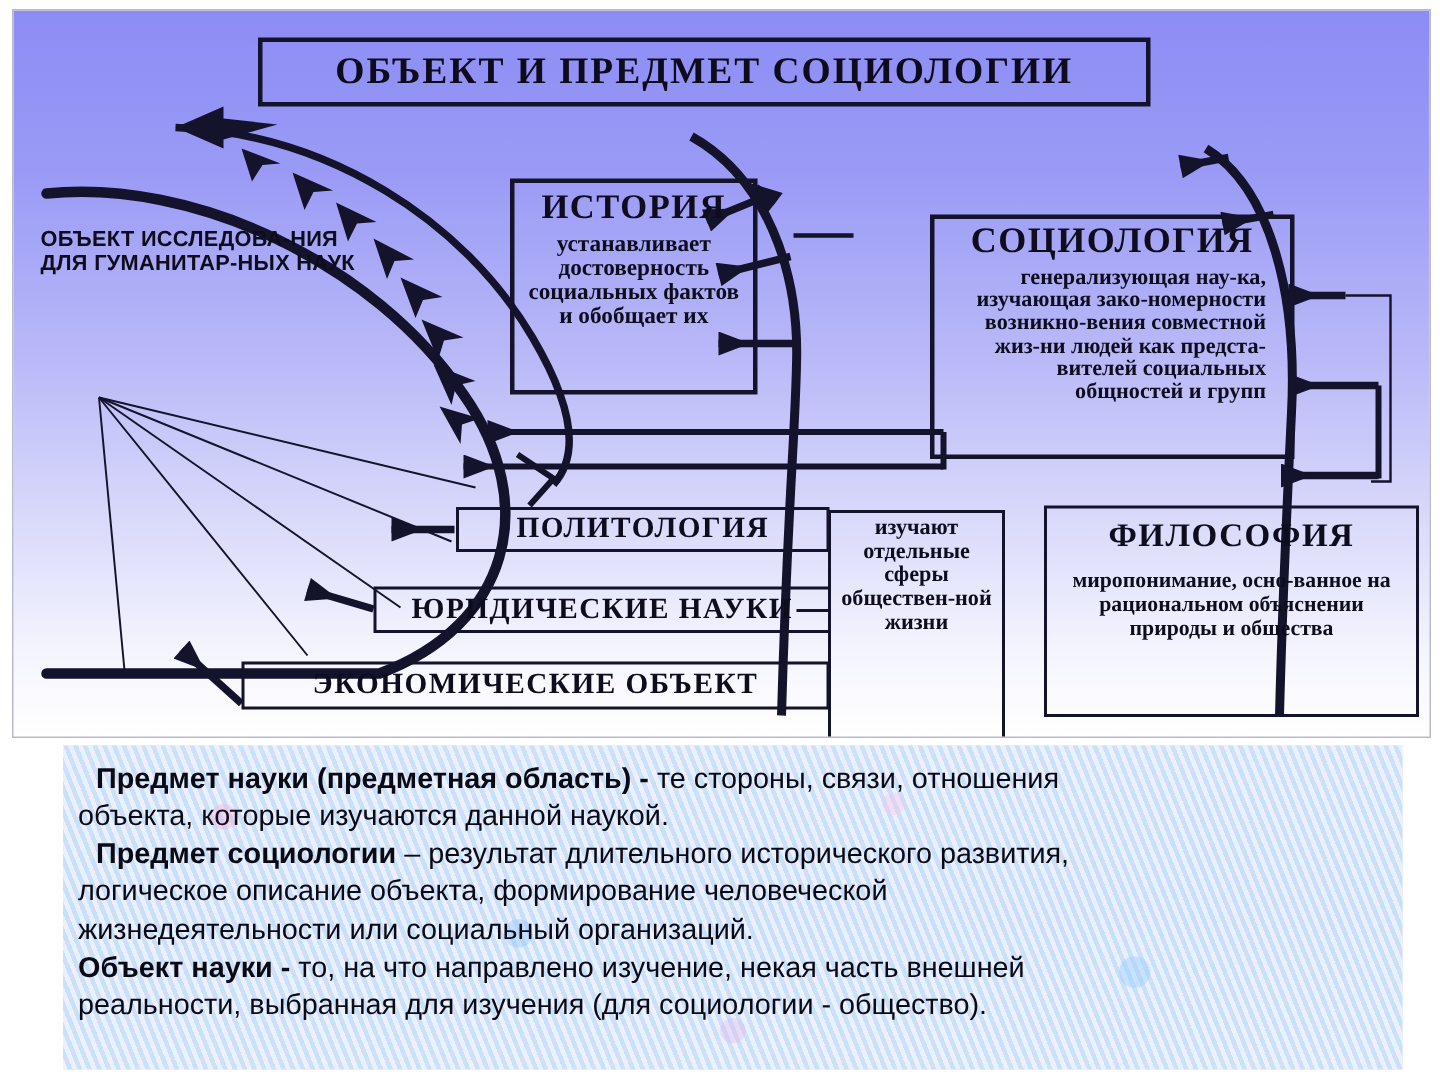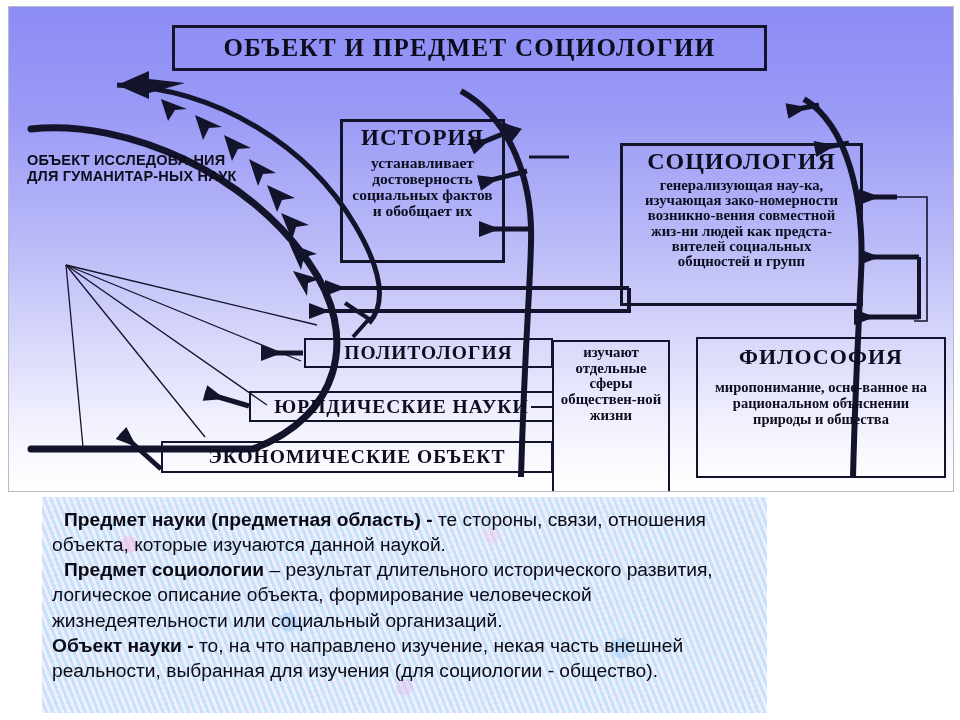--- a/index.html
+++ b/index.html
@@ -56,41 +56,41 @@
   #society .s-sub{font-size:14.5px;font-weight:bold;line-height:1.12;margin-top:2px;letter-spacing:.2px;}
 
   
   #history{left:331px;top:112px;width:165px;height:144px;border-width:3px;}
   #history .hdr{font-size:23px;margin-top:3px;}
   #history .body{font-size:15.5px;margin-top:4px;padding:0 8px;}
 
   
   #sociology{left:611px;top:136px;width:243px;height:163px;border-width:3px;}
   #sociology .hdr{font-size:24px;margin-top:2px;}
-  #sociology .body{font-size:14.8px;margin-top:3px;padding:0 16px;}
+  #sociology .body{font-size:14.8px;margin-top:3px;padding:0 16px;text-align:right;}
 
   
   #philosophy{left:687px;top:330px;width:250px;height:141px;border-width:2px;text-align:center;}
   #philosophy .hdr{font-size:22px;margin-top:5px;}
   #philosophy .body{font-size:14.5px;margin-top:9px;padding:0 6px;line-height:1.12;}
 
   
   #spheres{left:543px;top:333px;width:118px;height:168px;border-width:2px;}
   #spheres .body{font-size:14.8px;margin-top:3px;line-height:1.06;}
 
   
   .disc{border-width:2px;display:flex;align-items:center;justify-content:center;
         font-family:"Liberation Serif", serif;font-weight:bold;letter-spacing:1px;}
   #politology{left:295px;top:331px;width:249px;height:30px;font-size:19.5px;}
   #jurid{left:240px;top:384px;width:305px;height:31px;font-size:19.5px;}
   #econom{left:152px;top:434px;width:392px;height:32px;font-size:19.5px;}
 
   
   #text-panel{
-    position:absolute;left:42px;top:497px;width:725px;height:216px;
+    position:absolute;left:42px;top:497px;width:893px;height:216px;
     background:
       radial-gradient(circle at 12% 22%, rgba(255,170,220,.38) 0 8px, transparent 9px),
       radial-gradient(circle at 34% 58%, rgba(150,200,255,.45) 0 9px, transparent 10px),
       radial-gradient(circle at 62% 18%, rgba(255,190,230,.32) 0 7px, transparent 8px),
       radial-gradient(circle at 80% 70%, rgba(150,205,255,.42) 0 10px, transparent 11px),
       radial-gradient(circle at 50% 88%, rgba(230,170,235,.3) 0 8px, transparent 9px),
       repeating-linear-gradient(68deg, rgba(255,255,255,.55) 0 3px, rgba(196,226,250,.45) 3px 6px),
       repeating-linear-gradient(-52deg, rgba(243,208,238,.35) 0 4px, rgba(188,222,250,.3) 4px 8px),
       linear-gradient(180deg,#cfe4fb 0%,#c8e0fa 50%,#cfe6fb 100%);
     padding:10px 14px 0 10px;

